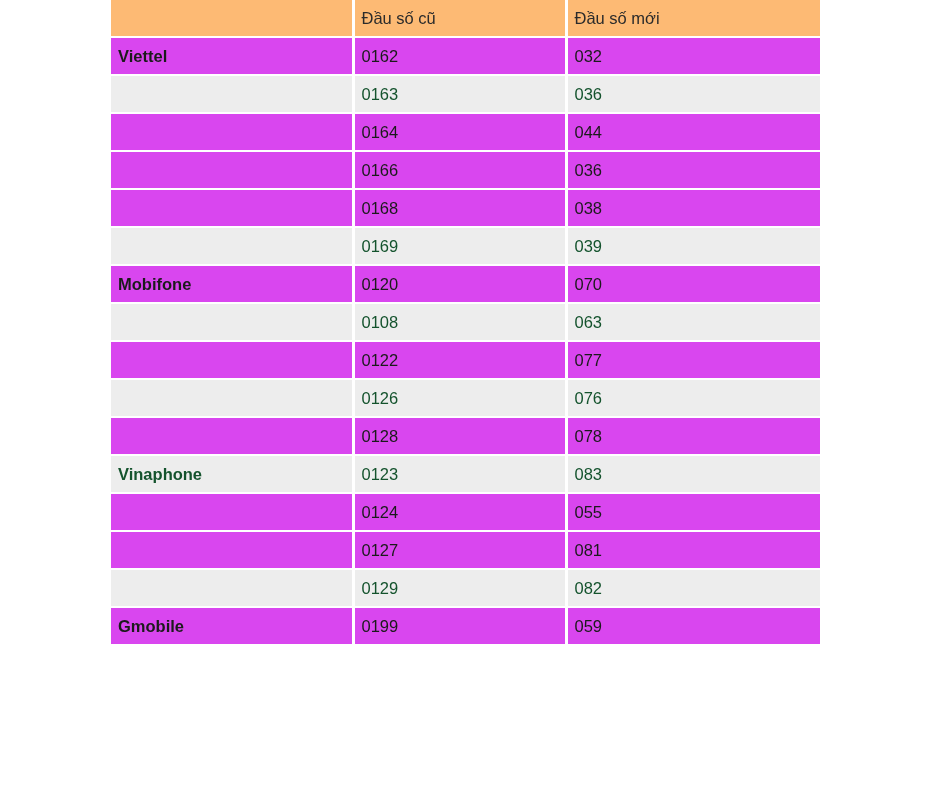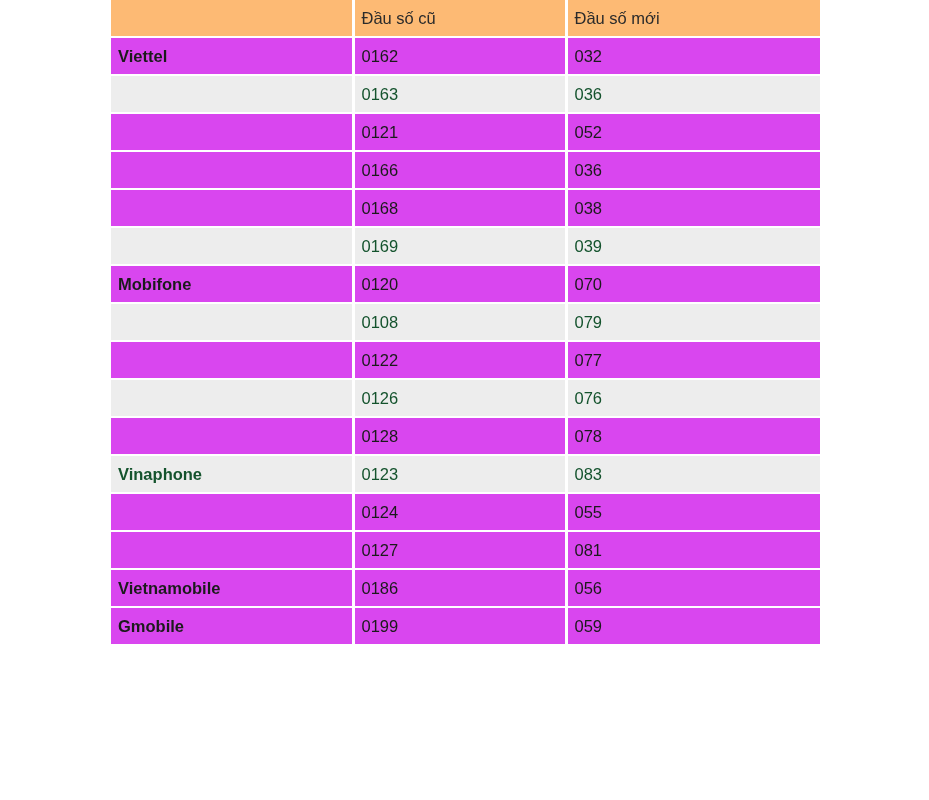--- a/index.html
+++ b/index.html
@@ -104,22 +104,22 @@
           <td class="val txt-dark">0162</td>
           <td class="val txt-dark">032</td>
         </tr>
         <tr class="row-shaded">
           <td class="carrier-name txt-orange"></td>
           <td class="val txt-orange">0163</td>
           <td class="val txt-orange">036</td>
         </tr>
         <tr class="row-plain">
           <td class="carrier-name txt-dark"></td>
-          <td class="val txt-dark">0121</td>
-          <td class="val txt-dark">052</td>
+          <td class="val txt-dark">0164</td>
+          <td class="val txt-dark">044</td>
         </tr>
         <tr class="row-plain">
           <td class="carrier-name txt-dark"></td>
           <td class="val txt-dark">0166</td>
           <td class="val txt-dark">036</td>
         </tr>
         <tr class="row-plain">
           <td class="carrier-name txt-dark"></td>
           <td class="val txt-dark">0168</td>
           <td class="val txt-dark">038</td>
@@ -130,21 +130,21 @@
           <td class="val txt-orange">039</td>
         </tr>
         <tr class="row-plain">
           <td class="carrier-name txt-dark">Mobifone</td>
           <td class="val txt-dark">0120</td>
           <td class="val txt-dark">070</td>
         </tr>
         <tr class="row-shaded">
           <td class="carrier-name txt-orange"></td>
           <td class="val txt-orange">0108</td>
-          <td class="val txt-orange">079</td>
+          <td class="val txt-orange">063</td>
         </tr>
         <tr class="row-plain">
           <td class="carrier-name txt-dark"></td>
           <td class="val txt-dark">0122</td>
           <td class="val txt-dark">077</td>
         </tr>
         <tr class="row-shaded">
           <td class="carrier-name txt-orange"></td>
           <td class="val txt-orange">0126</td>
           <td class="val txt-orange">076</td>
@@ -162,24 +162,24 @@
         <tr class="row-plain">
           <td class="carrier-name txt-dark"></td>
           <td class="val txt-dark">0124</td>
           <td class="val txt-dark">055</td>
         </tr>
         <tr class="row-plain">
           <td class="carrier-name txt-dark"></td>
           <td class="val txt-dark">0127</td>
           <td class="val txt-dark">081</td>
         </tr>
-        <tr class="row-plain">
-          <td class="carrier-name txt-dark">Vietnamobile</td>
-          <td class="val txt-dark">0186</td>
-          <td class="val txt-dark">056</td>
+        <tr class="row-shaded">
+          <td class="carrier-name txt-orange"></td>
+          <td class="val txt-orange">0129</td>
+          <td class="val txt-orange">082</td>
         </tr>
         <tr class="row-plain">
           <td class="carrier-name txt-dark">Gmobile</td>
           <td class="val txt-dark">0199</td>
           <td class="val txt-dark">059</td>
         </tr>
       </tbody>
   </table>
 </div>
 

